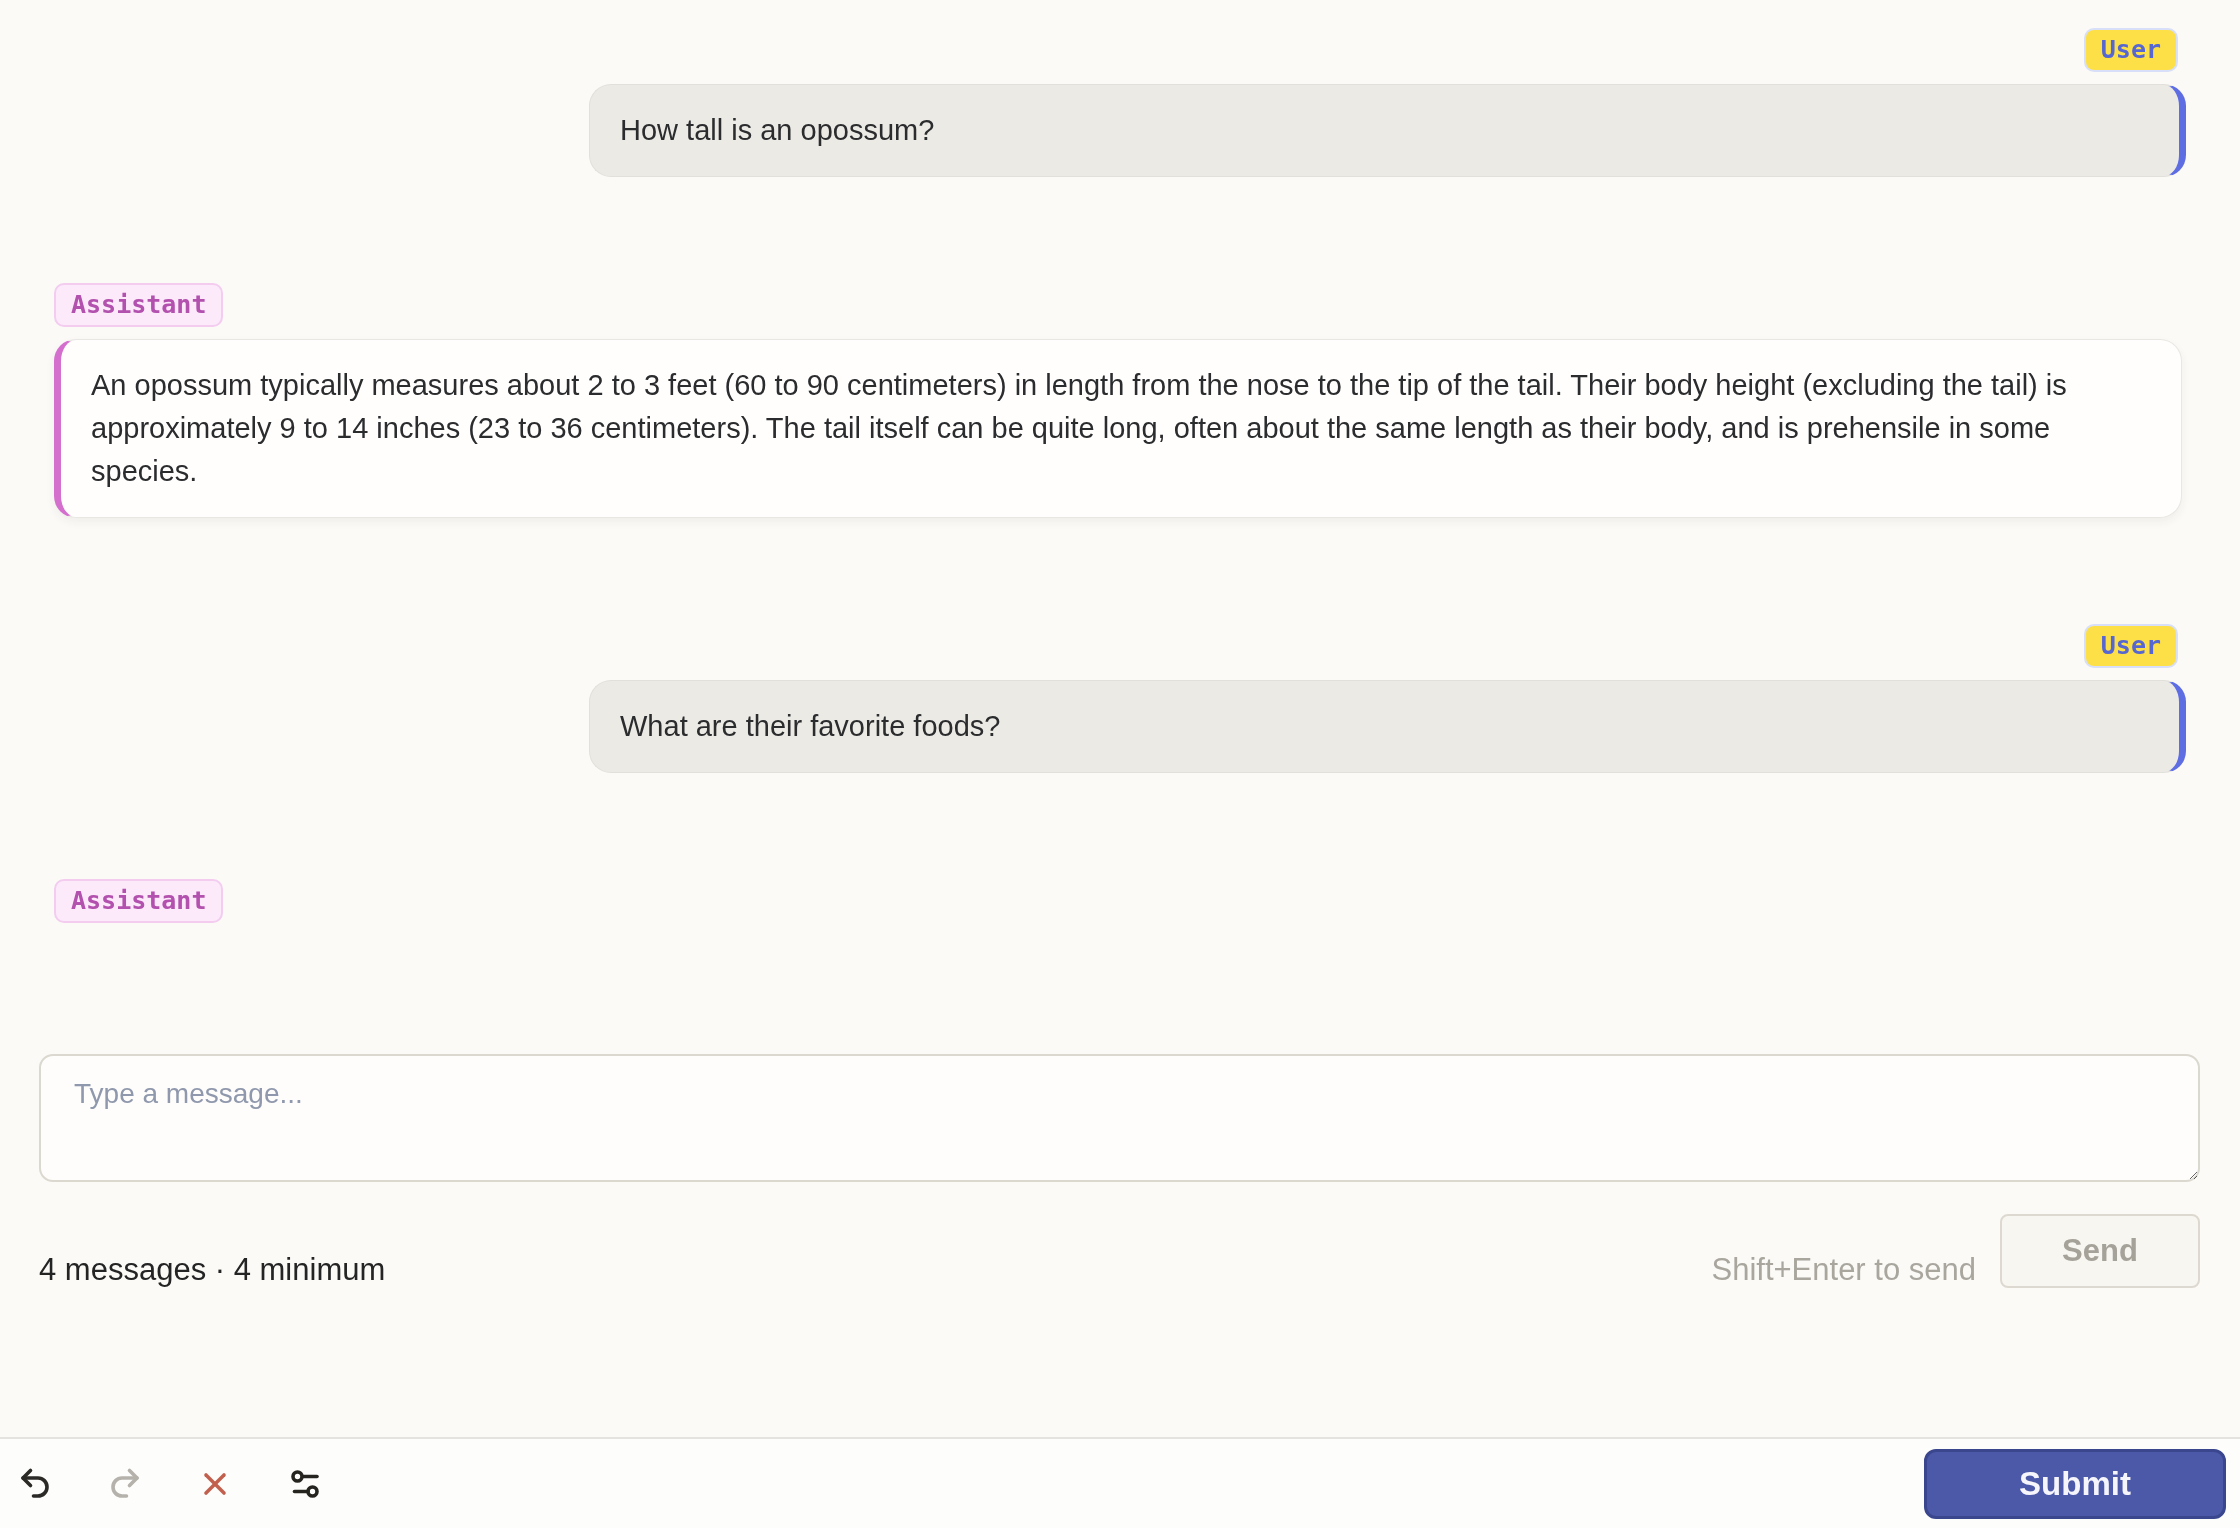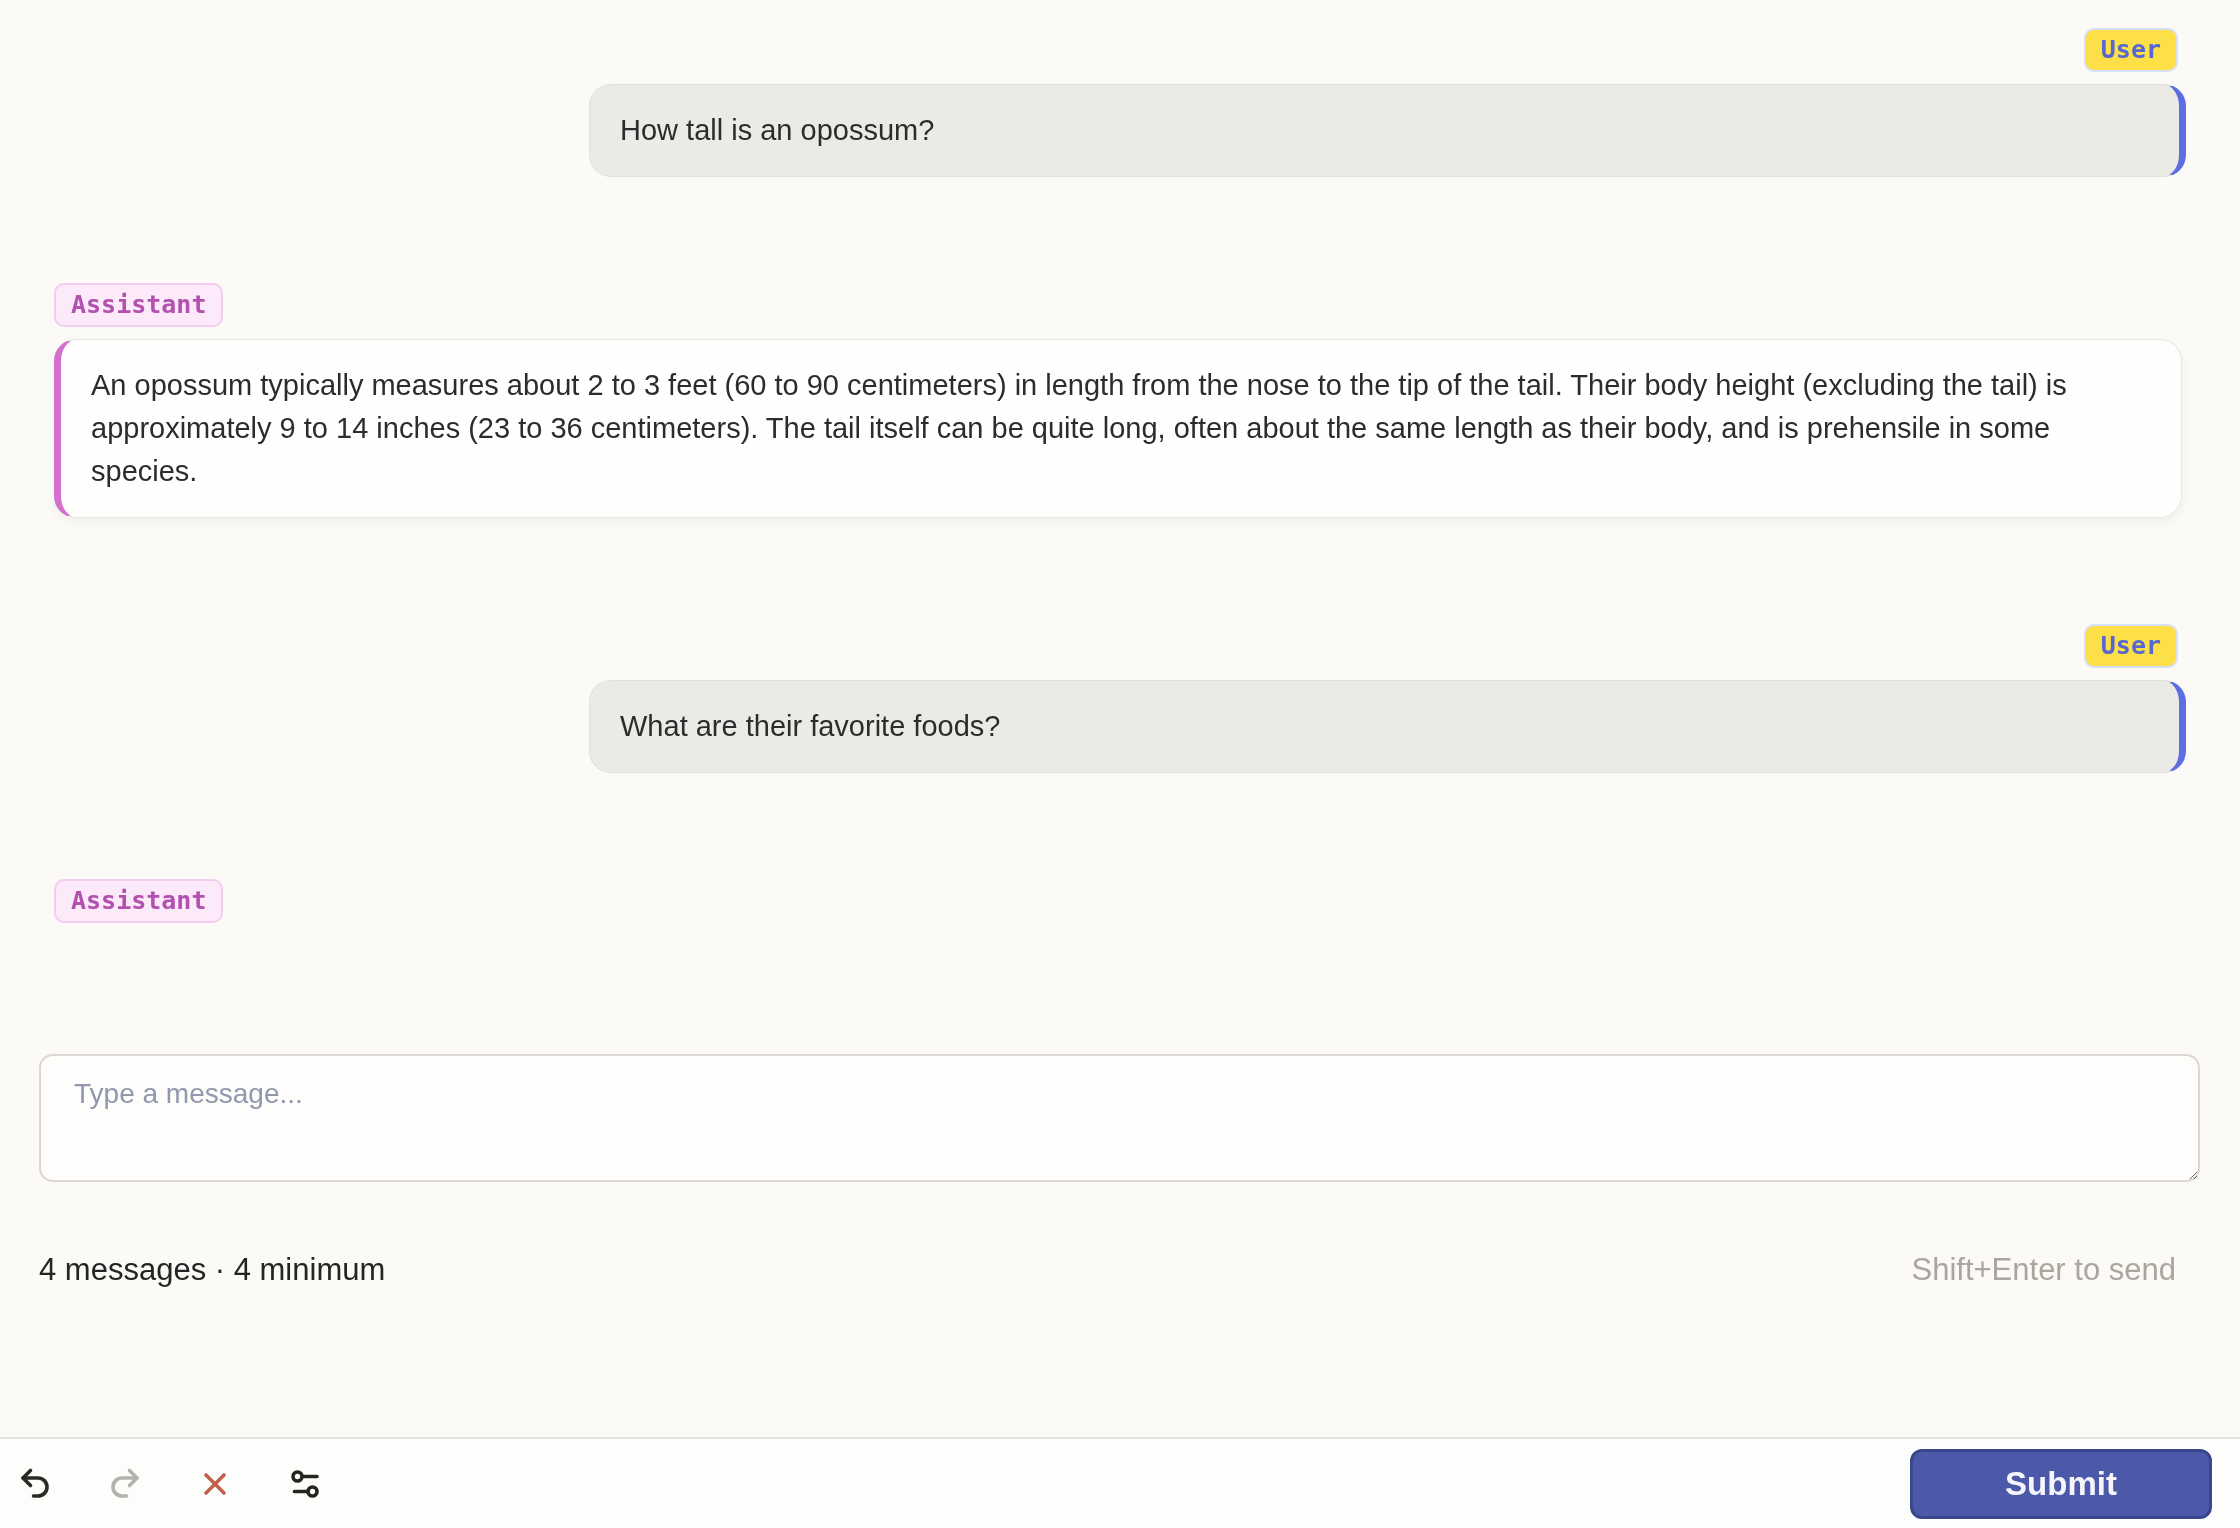--- a/index.html
+++ b/index.html
@@ -102,21 +102,21 @@
   }
 
   .footer-bar {
     position: absolute;
     left: 0; right: 0; bottom: 0;
     height: 91px;
     background: #fdfdfc;
     border-top: 2px solid #e5e3df;
     display: flex;
     align-items: center;
-    padding: 0 28px 0 16px;
+    padding: 0 14px 0 16px;
   }
   .icon-btn {
     width: 38px; height: 38px;
     margin-right: 52px;
     background: none;
     border: none;
     padding: 0;
     display: flex; align-items: center; justify-content: center;
   }
   .icon-btn svg { width: 36px; height: 36px; }
@@ -169,20 +169,21 @@
   </div>
 
 </div>
 
 <div class="composer">
   <textarea placeholder="Type a message..." style=""></textarea>
   <div class="status-row">
     <span class="status-text">4 messages · 4 minimum</span>
     <span class="spacer"></span>
     <span class="hint">Shift+Enter to send</span>
+    <button class="send-btn">Send</button>
   </div>
 </div>
 
 <div class="footer-bar">
   <button class="icon-btn ic-undo">
     <svg viewBox="0 0 24 24" fill="none" stroke="currentColor" stroke-width="2.4" stroke-linecap="round" stroke-linejoin="round">
       <path d="M9 13 4 8l5-5"></path>
       <path d="M4 8h10a6 6 0 0 1 6 6 6 6 0 0 1-6 6h-3"></path>
     </svg>
   </button>

